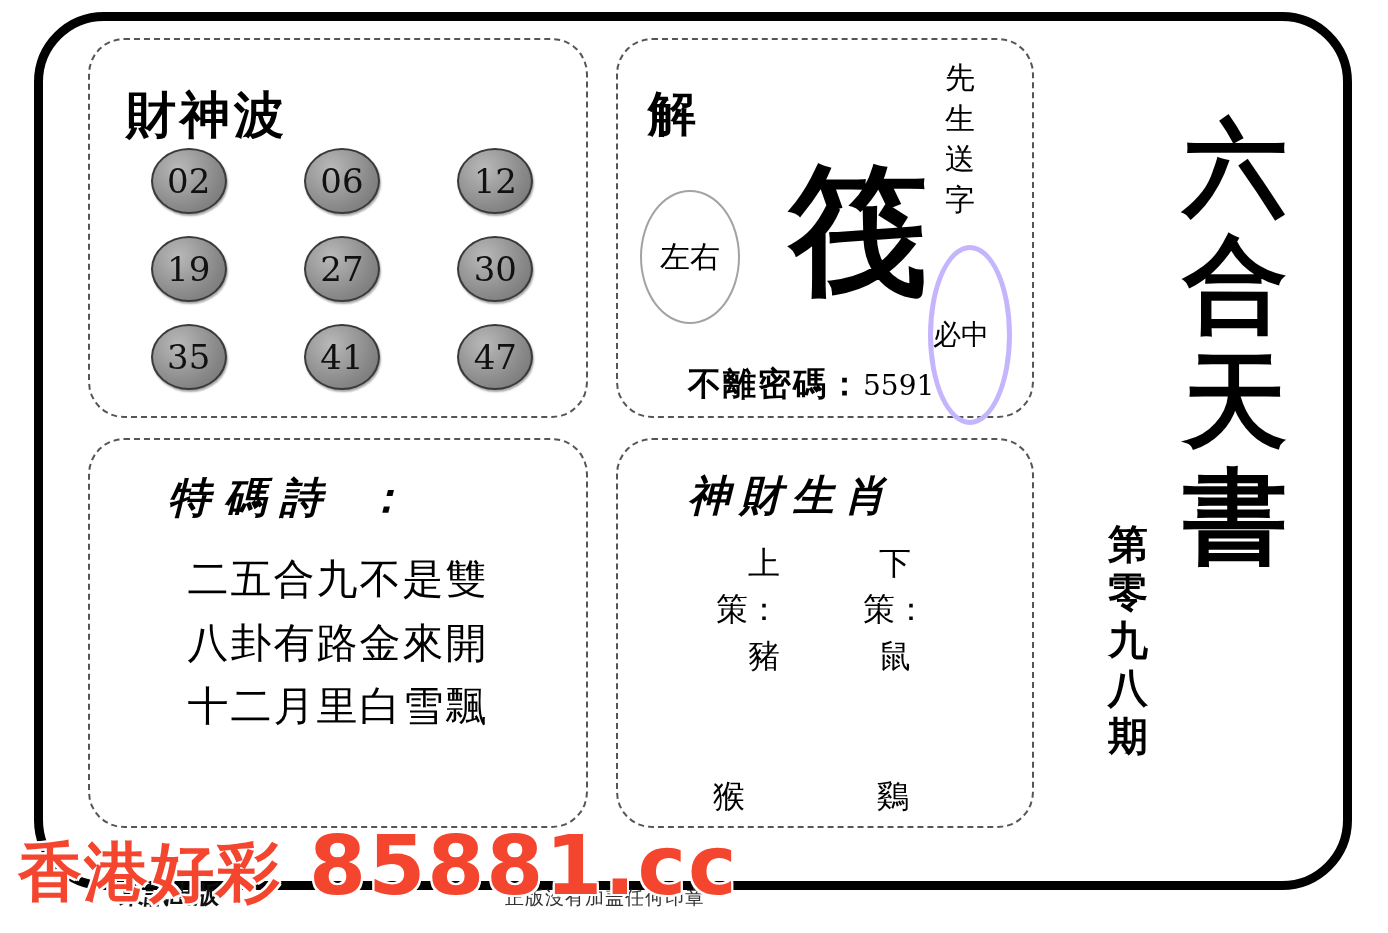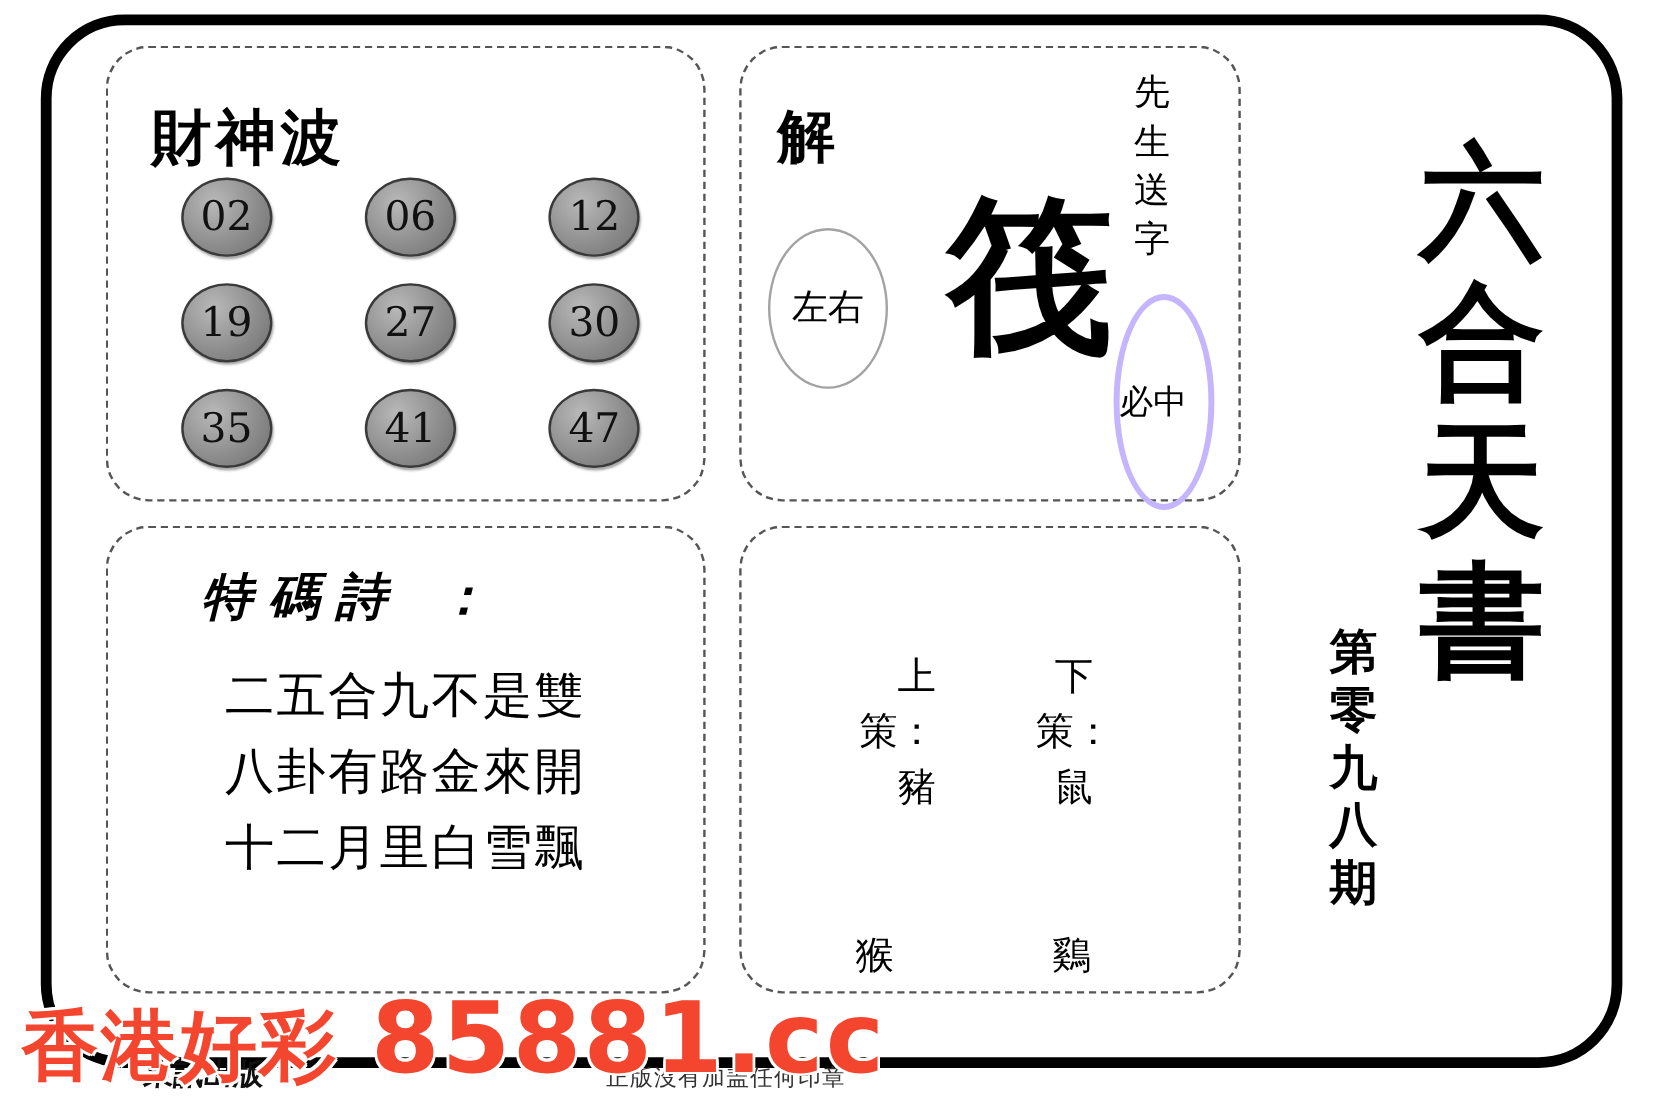--- a/index.html
+++ b/index.html
@@ -304,32 +304,36 @@
   </div>
 
   <div id="big-char">筏</div>
 
   <div id="xiansheng-col">先生送字</div>
 
   <div id="bizhong-oval">
     <span>必中</span>
   </div>
 
+  <div id="code-line">
+    <span>不離密碼：</span><span class="num">5591</span>
+  </div>
 </div>
 
 <div class="panel" id="panel-poem">
   <div class="panel-title" id="poem-title">特碼詩 ：</div>
   <div class="poem-lines">
     <div>二五合九不是雙</div>
     <div>八卦有路金來開</div>
     <div>十二月里白雪飄</div>
   </div>
 </div>
 
 <div class="panel" id="panel-zodiac">
+  <div class="panel-title" id="zodiac-title">神財生肖</div>
 
   <div class="zodiac-col" id="zodiac-col-left">
     <div>上策：</div>
     <div>豬</div>
   </div>
 
   <div class="zodiac-col" id="zodiac-col-right">
     <div>下策：</div>
     <div>鼠</div>
   </div>

